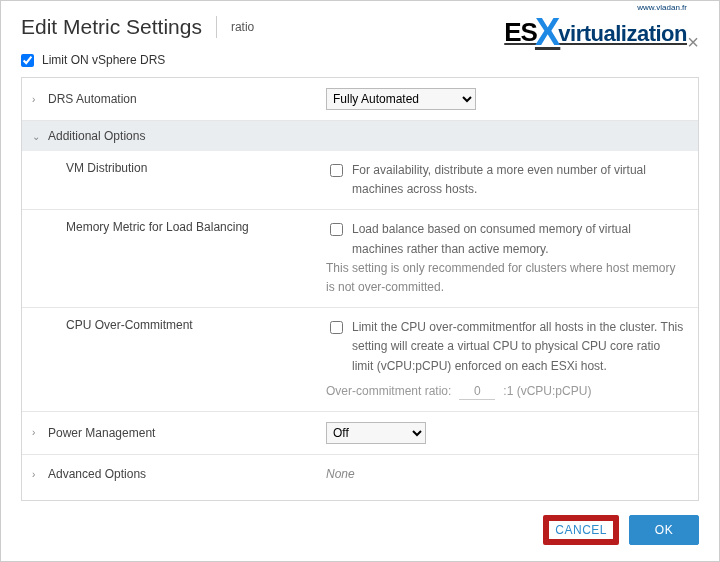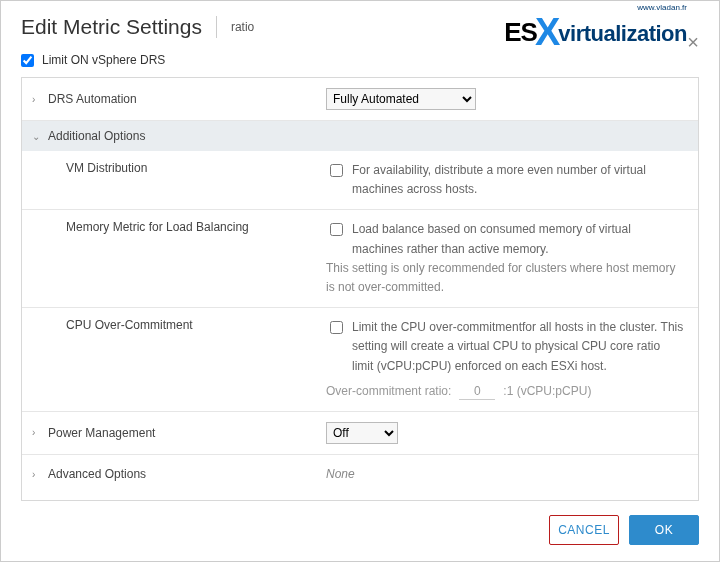--- a/index.html
+++ b/index.html
@@ -50,20 +50,21 @@
     cursor: pointer;
   }
   .logo {
     position: absolute;
     right: 30px;
     top: 4px;
     display: flex;
     align-items: baseline;
     font-weight: bold;
     font-family: Arial, sans-serif;
+    text-decoration: underline;
   }
   .logo .es { color: #000000; font-size: 26px; letter-spacing: -1px;}
   .logo .x { color: #1e88e5; font-size: 38px; font-weight: bold; position:relative; top:4px; margin:0 -2px;}
   .logo .virt { color: #003b71; font-size: 22px; letter-spacing: -0.5px;}
   .logo .sub { position:absolute; right:0; top:-4px; font-size:8px; color:#003b71; font-weight:normal;}
   .top-check {
     padding: 4px 18px 10px 18px;
     display: flex;
     align-items: center;
     gap: 4px;
@@ -144,21 +145,21 @@
   .btn {
     min-width: 70px;
     height: 30px;
     font-size: 12px;
     border-radius: 2px;
     cursor: pointer;
     letter-spacing: 0.5px;
   }
   .btn-cancel {
     background: #fff;
-    border: 1px solid #b91c1c;
+    border: 6px solid #b91c1c;
     color: #2e8bcc;
   }
   .btn-ok {
     background: #2e8bcc;
     border: 1px solid #2e8bcc;
     color: #fff;
   }
 </style>
 </head>
 <body>
@@ -238,21 +239,21 @@
         </div>
       </div>
     </div>
 
     <div class="row">
       <div class="section-header leftcol" style="padding-left:10px;">
         <span class="arrow">›</span>
         <span>Power Management</span>
       </div>
       <div class="rightcol">
-        <select style="width:72px;">
+        <select style="width:100px;">
           <option>Off</option>
         </select>
       </div>
     </div>
 
     <div class="row" style="border-bottom:none;">
       <div class="section-header leftcol" style="padding-left:10px;">
         <span class="arrow">›</span>
         <span>Advanced Options</span>
       </div>

